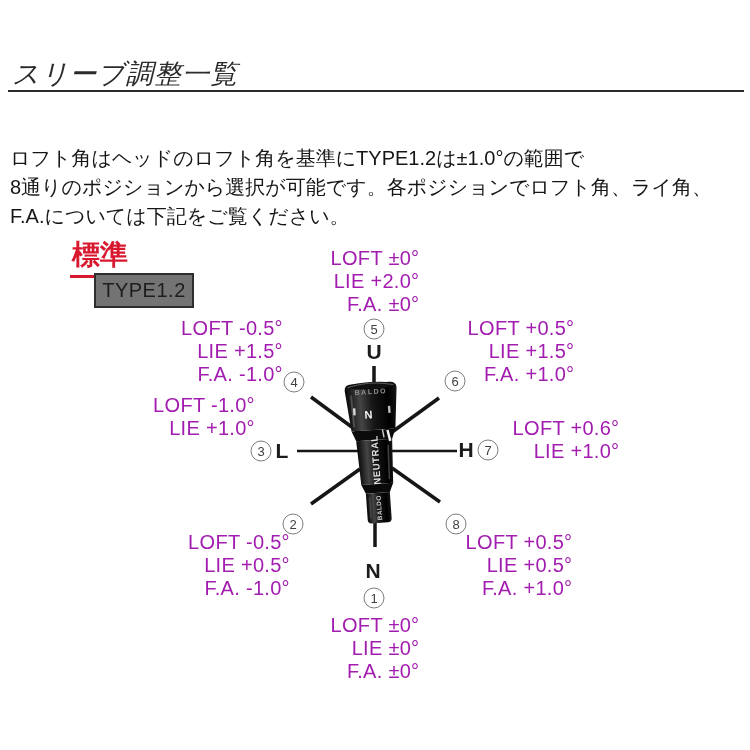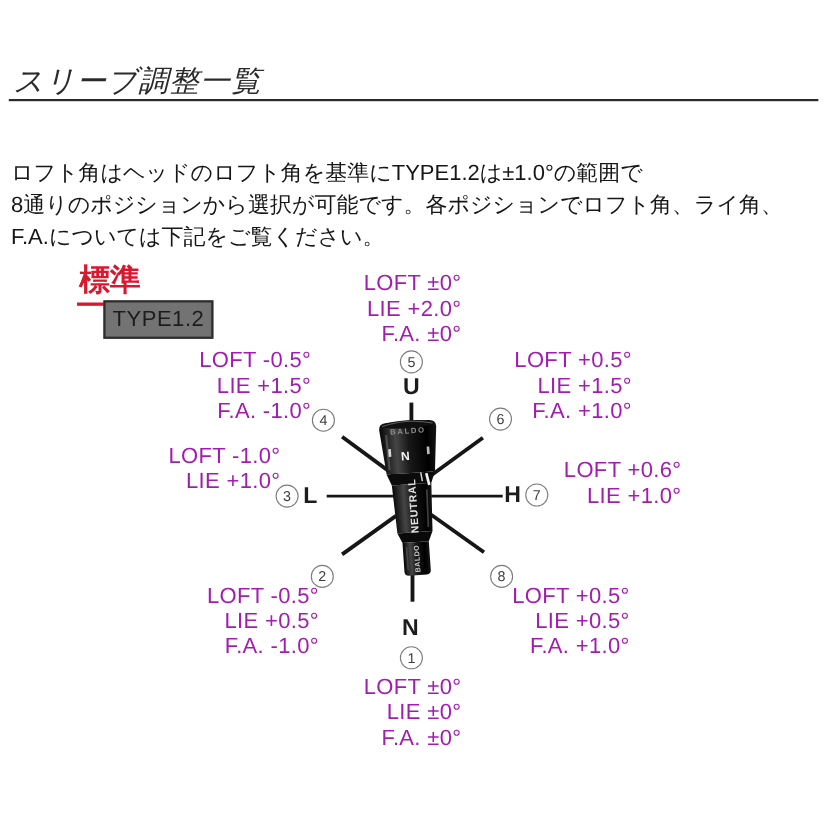--- a/index.html
+++ b/index.html
@@ -126,21 +126,21 @@
   </div>
   <div class="cnum" style="left:294px;top:382px;">4</div>
 
   <div class="pblock" style="left:521px;top:317px;">
     <div>LOFT +0.5°</div>
     <div>LIE +1.5°</div>
     <div>F.A. +1.0°</div>
   </div>
   <div class="cnum" style="left:455px;top:381px;">6</div>
 
-  <div class="pblock" style="left:204px;top:404px;">
+  <div class="pblock" style="left:204px;top:394px;">
     <div>LOFT -1.0°</div>
     <div>LIE +1.0°</div>
   </div>
   <div class="cnum" style="left:261px;top:451px;">3</div>
   <div class="pletter" style="left:282px;top:451px;">L</div>
 
   <div class="pblock" style="left:566px;top:417px;">
     <div>LOFT +0.6°</div>
     <div>LIE +1.0°</div>
   </div>

